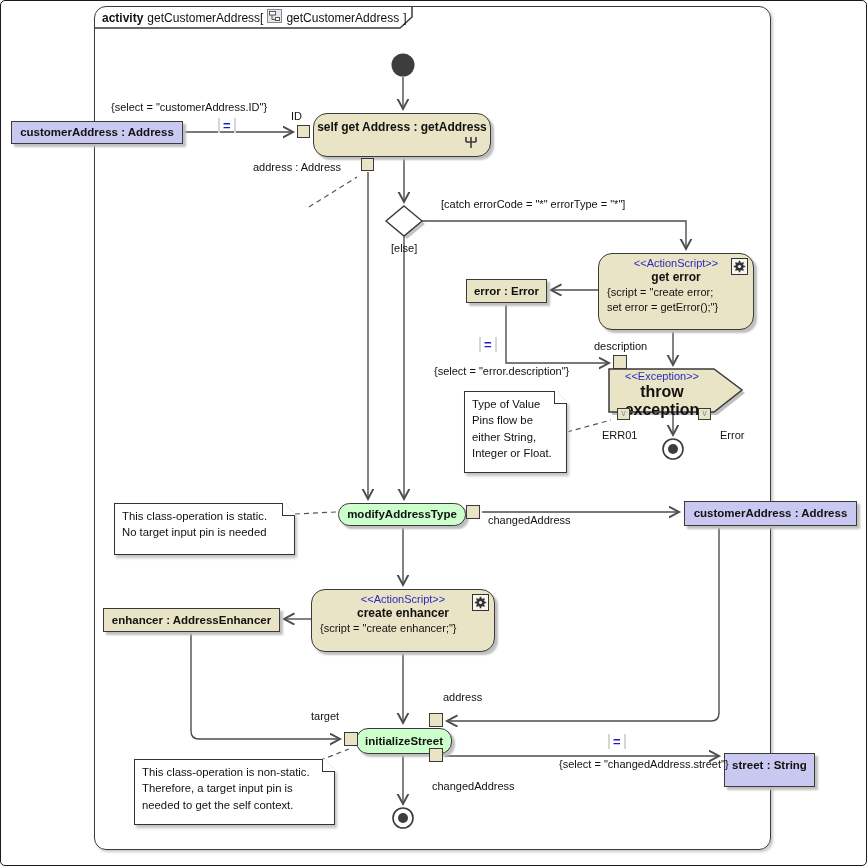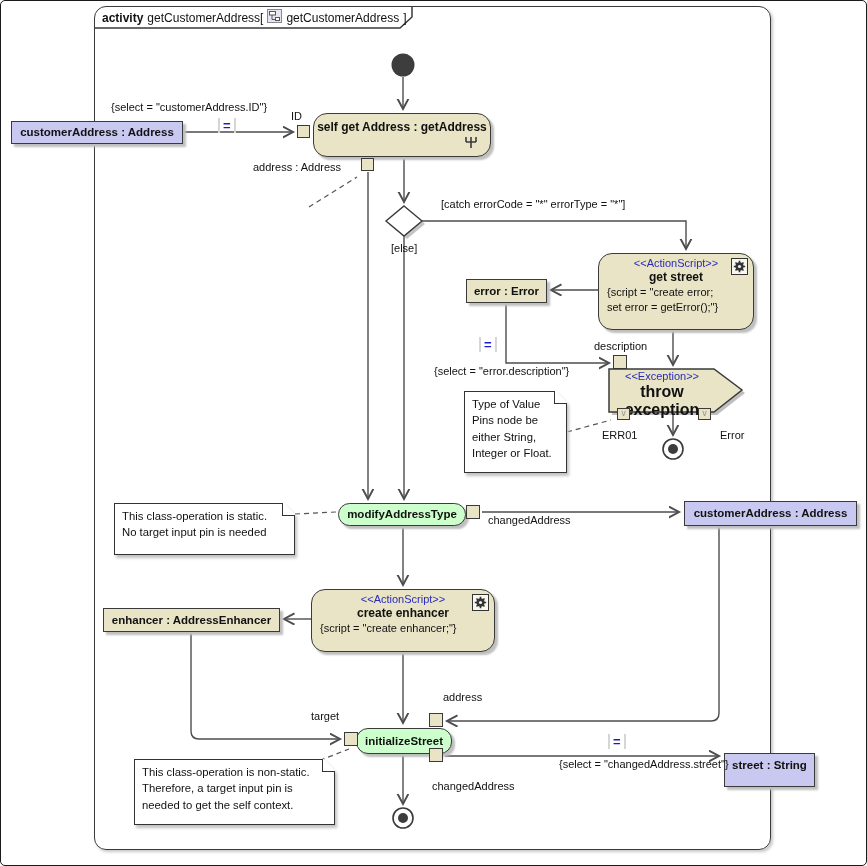--- a/index.html
+++ b/index.html
@@ -129,21 +129,21 @@
 
   <div class="node action" style="left:312px;top:112px;width:178px;height:44px;">
     <div class="aname" style="margin-top:6px;">self get Address : getAddress</div>
     <span class="rake"><svg width="16" height="13">
           <path d="M3,1 V6 M8,1 V6 M13,1 V6 M3,6 H13 M8,6 V12" stroke="#3a3a3a" stroke-width="1.6" fill="none"></path>
         </svg></span>
   </div>
 
   <div class="node action" style="left:597px;top:252px;width:156px;height:77px;">
     <div class="stereo">&lt;&lt;ActionScript&gt;&gt;</div>
-    <div class="aname">get street</div>
+    <div class="aname">get error</div>
     <div class="script">{script = "create error;
 set error = getError();"}</div>
     <div class="gearbox">
         <svg width="13" height="13">
           <circle cx="6.5" cy="6.5" r="4.2" fill="#333"></circle>
           <g stroke="#333" stroke-width="1.6">
             <path d="M6.5,0.8 V3 M6.5,10 V12.2 M0.8,6.5 H3 M10,6.5 H12.2 M2.5,2.5 L4,4 M9,9 L10.5,10.5 M10.5,2.5 L9,4 M4,9 L2.5,10.5"></path>
           </g>
           <circle cx="6.5" cy="6.5" r="1.6" fill="#eee"></circle>
         </svg>
@@ -217,21 +217,21 @@
   <div class="lbl" style="left:691px;top:428px;margin-left:28px;">Error</div>
   <div class="lbl" style="left:487px;top:513px;">changedAddress</div>
   <div class="lbl" style="left:310px;top:709px;">target</div>
   <div class="lbl" style="left:442px;top:690px;">address</div>
   <div class="lbl" style="left:431px;top:779px;">changedAddress</div>
   <div class="eq" style="left:607px;top:733px;">=</div>
   <div class="lbl" style="left:558px;top:757px;">{select = "changedAddress.street"}</div>
 
   <div class="note" style="left:463px;top:390px;width:103px;height:82px;">
     <div class="note-body">Type of Value
-Pins node be
+Pins flow be
 either String,
 Integer or Float.</div>
     <div class="note-fold"></div>
   </div>
   <div class="note" style="left:113px;top:502px;width:181px;height:52px;">
     <div class="note-body">This class-operation is static.
 No target input pin is needed</div>
     <div class="note-fold"></div>
   </div>
   <div class="note" style="left:133px;top:758px;width:201px;height:66px;">

